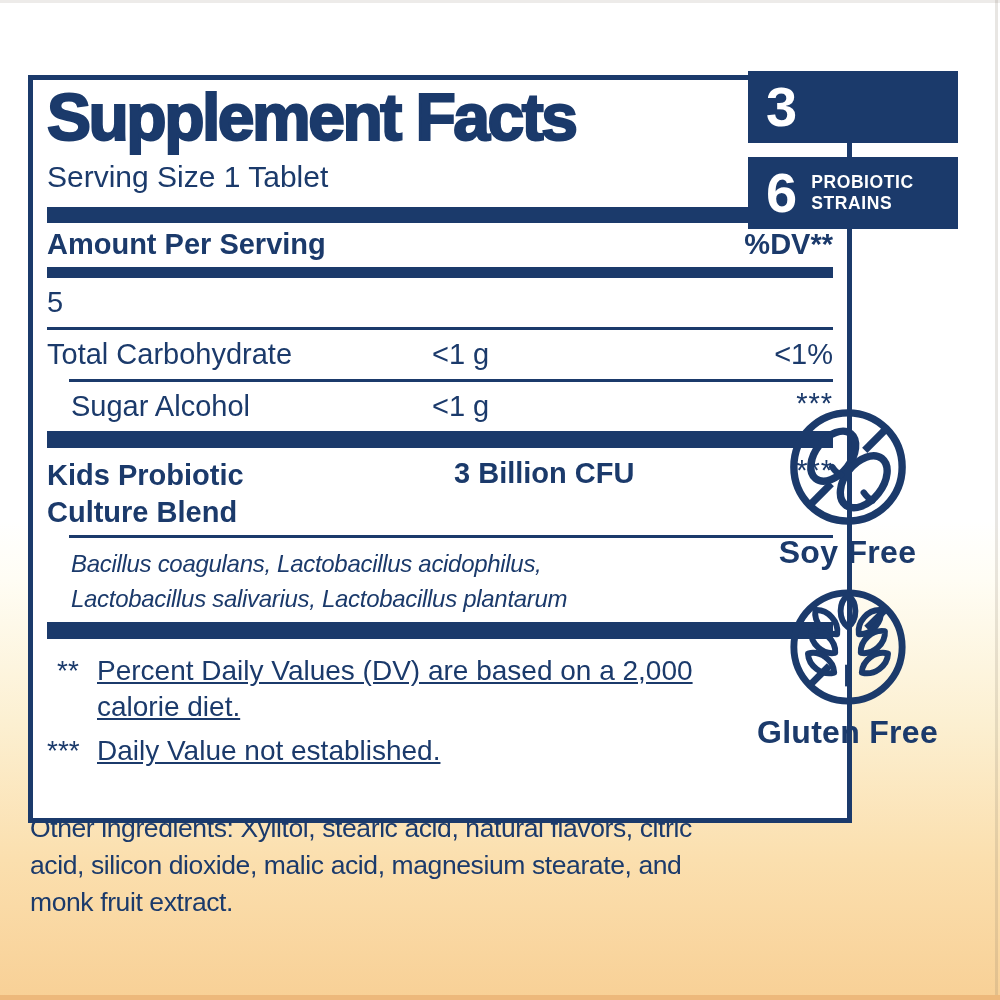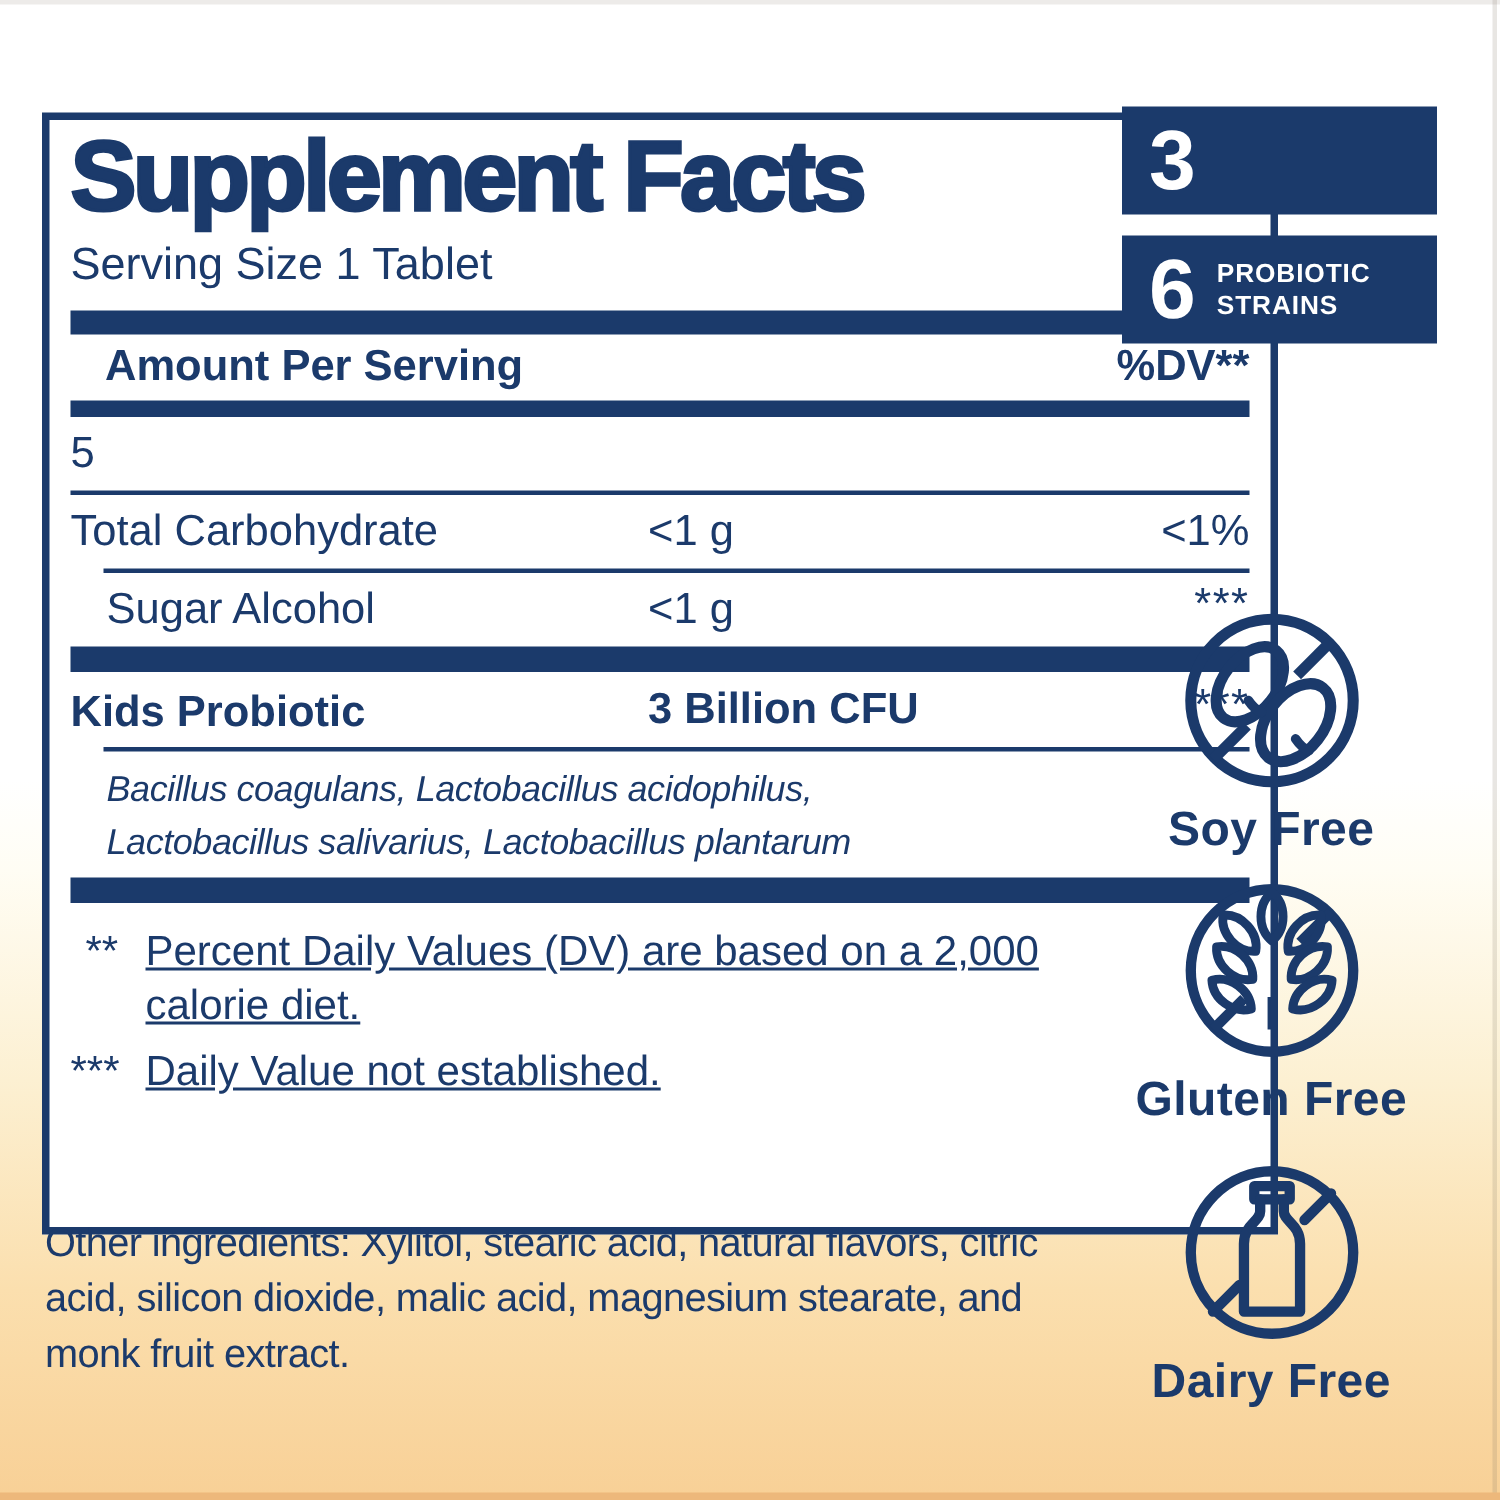--- a/index.html
+++ b/index.html
@@ -20,34 +20,34 @@
   }
   .panel-title{
     margin:0;font-size:66px;line-height:66px;font-weight:bold;
     letter-spacing:-2.5px;-webkit-text-stroke:2.2px #1b3a6b;color:#1b3a6b;white-space:nowrap;
   }
   .serving{font-size:30px;line-height:34px;margin-top:10px;}
   .bar{background:#1b3a6b;width:100%;}
   .bar-thick{height:16px;margin-top:13px;}
   .bar-med{height:11px;}
   .bar-big{height:17px;}
-  .header-row{display:flex;justify-content:space-between;align-items:center;padding:5px 0 6px 0;margin-left:23px;}
+  .header-row{display:flex;justify-content:space-between;align-items:center;padding:5px 0 6px 0;}
   .header-row .h-left{font-size:29px;font-weight:bold;}
   .header-row .h-right{font-size:29px;font-weight:bold;}
 
   .t-row{display:grid;grid-template-columns:385px 1fr auto;align-items:start;padding:8px 0 9px 0;font-size:29px;line-height:32px;}
   .c-name{text-align:left;}
   .c-amt{text-align:left;}
   .c-dv{text-align:right;}
   .t-row.indent .c-name{padding-left:24px;}
   .c-dv.raised{position:relative;top:-3px;letter-spacing:1px;}
   .bold{font-weight:bold;}
   .hr-full{height:3px;background:#1b3a6b;}
   .hr-indent{height:3px;background:#1b3a6b;margin-left:22px;}
-  .blend-row{padding:9px 0 4px 0;}
+  .blend-row{padding:9px 0 4px 0;gap:22px;}
   .blend-row .c-name div{line-height:37px;}
 
   .species{font-style:italic;font-size:24px;line-height:35px;padding:8px 0 6px 24px;letter-spacing:-0.3px;}
 
   .fn{display:flex;font-size:28px;line-height:36px;}
   .fn-1{margin-top:14px;}
   .fn-2{margin-top:8px;}
   .fn-marker{flex:0 0 50px;}
   .fn-1 .fn-marker{text-indent:10px;}
   .fn-text{max-width:600px;text-decoration:underline;}
@@ -116,20 +116,21 @@
       <div class="c-name">Sugar Alcohol</div>
       <div class="c-amt">&lt;1 g</div>
       <div class="c-dv raised">***</div>
     </div>
 
     <div class="bar bar-big"></div>
 
     <div class="t-row blend-row">
       <div class="c-name bold">
         <div>Kids Probiotic</div>
+        <div>Culture Blend</div>
       </div>
       <div class="c-amt bold">3 Billion CFU</div>
       <div class="c-dv raised">***</div>
     </div>
 
     <div class="hr-indent"></div>
 
     <div class="species">
       <div>Bacillus coagulans, Lactobacillus acidophilus,</div>
       <div>Lactobacillus salivarius, Lactobacillus plantarum</div>
@@ -192,25 +193,13 @@
           <use href="#petal" transform="translate(-13,6) rotate(-48)"></use>
           <use href="#petal" transform="translate(13,6) rotate(48)"></use>
           <use href="#petal" transform="translate(-14,26) rotate(-54)"></use>
           <use href="#petal" transform="translate(14,26) rotate(54)"></use>
         </g>
       </g>
     </svg>
     <div class="claim-label">Gluten Free</div>
   </div>
 
-  <div class="claim claim-dairy">
-    <svg width="126" height="126" viewBox="-64 -64 128 128">
-      <g fill="none" stroke="#1b3a6b" stroke-width="7" stroke-linejoin="round" stroke-linecap="round">
-        <circle cx="0" cy="0" r="55"></circle>
-        <line x1="40" y1="-40" x2="22" y2="-22"></line>
-        <line x1="-22" y1="22" x2="-40" y2="40"></line>
-        <path d="M-12,-45 h24 v9 h-24 z"></path>
-        <path d="M-8,-36 v8 C-8,-21 -19,-19 -19,-6 V40 H19 V-6 C19,-19 8,-21 8,-28 v-8"></path>
-      </g>
-    </svg>
-    <div class="claim-label">Dairy Free</div>
-  </div>
 </div>
 
 </body></html>

